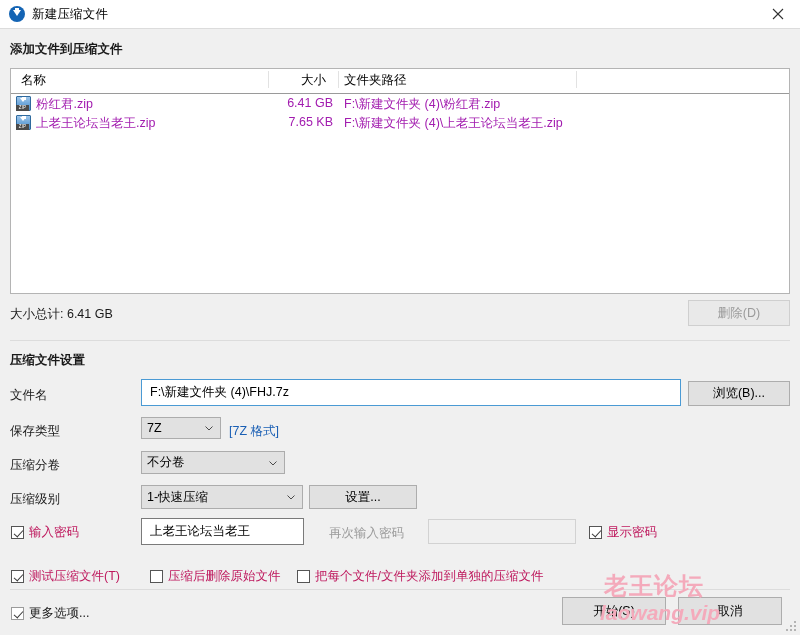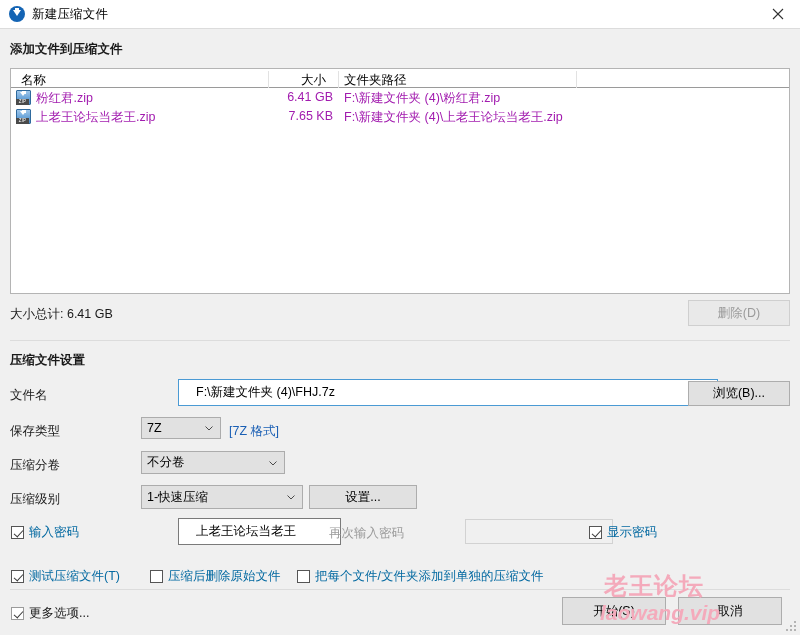--- a/index.html
+++ b/index.html
@@ -91,21 +91,21 @@
     position: absolute;
     left: 10px; top: 68px;
     width: 780px; height: 226px;
     background: #ffffff;
     border: 1px solid #b4b4b4;
     box-sizing: border-box;
     overflow: hidden;
   }
   .fl-header {
     position: relative;
-    height: 19px;
+    height: 25px;
     border-bottom: 1px solid #9a9a9a;
     background: #ffffff;
     box-sizing: border-box;
     padding-left: 39px;
   }
   .fl-header .col-sep {
     position: absolute;
     top: 2px;
     width: 1px; height: 17px;
     background: #e2e2e2;
@@ -215,25 +215,24 @@
     color: #1a1a1a;
   }
   .textbox {
     position: absolute;
     background: #ffffff;
     border: 1px solid #7a7a7a;
     box-sizing: border-box;
     font-family: "Liberation Sans", "DejaVu Sans", sans-serif;
     font-size: 12.5px;
     color: #000;
-    padding: 0 17px;
+    padding: 0 8px;
     display: flex;
     align-items: center;
     outline: none;
-    margin-left: 37px;
   }
   .textbox.focused { border: 1px solid #4a9ad4; }
   .textbox.disabled {
     background: #f0f0f0;
     border: 1px solid #d2d2d2;
     color: #9b9b9b;
   }
   .combo {
     position: absolute;
     background: #e1e1e1;
@@ -291,21 +290,21 @@
   }
   .chk.checked .box::after {
     content: "";
     position: absolute;
     left: 3.5px; top: 0.5px;
     width: 4px; height: 8px;
     border: solid #3a3a3a;
     border-width: 0 1.6px 1.6px 0;
     transform: rotate(42deg);
   }
-  .chk .lbl { font-size: 12.5px; color: #0369a1; }
+  .chk .lbl { font-size: 12.5px; color: #be185d; }
   .chk.dim .box { border-color: #9b9b9b; }
   .chk.dim .lbl { color: #9b9b9b; text-align: center; }
 
   #chk-password  { left: 11px; top: 524px; }
   #tb-password   { left: 141px; top: 518px; width: 163px; height: 27px; }
   #lbl-repeat    { left: 329px; top: 525px; color: #9b9b9b; }
   #tb-repeat     { left: 428px; top: 519px; width: 148px; height: 25px; }
   #chk-showpw    { left: 589px; top: 524px; }
 
   #chk-test      { left: 11px; top: 588px; }

